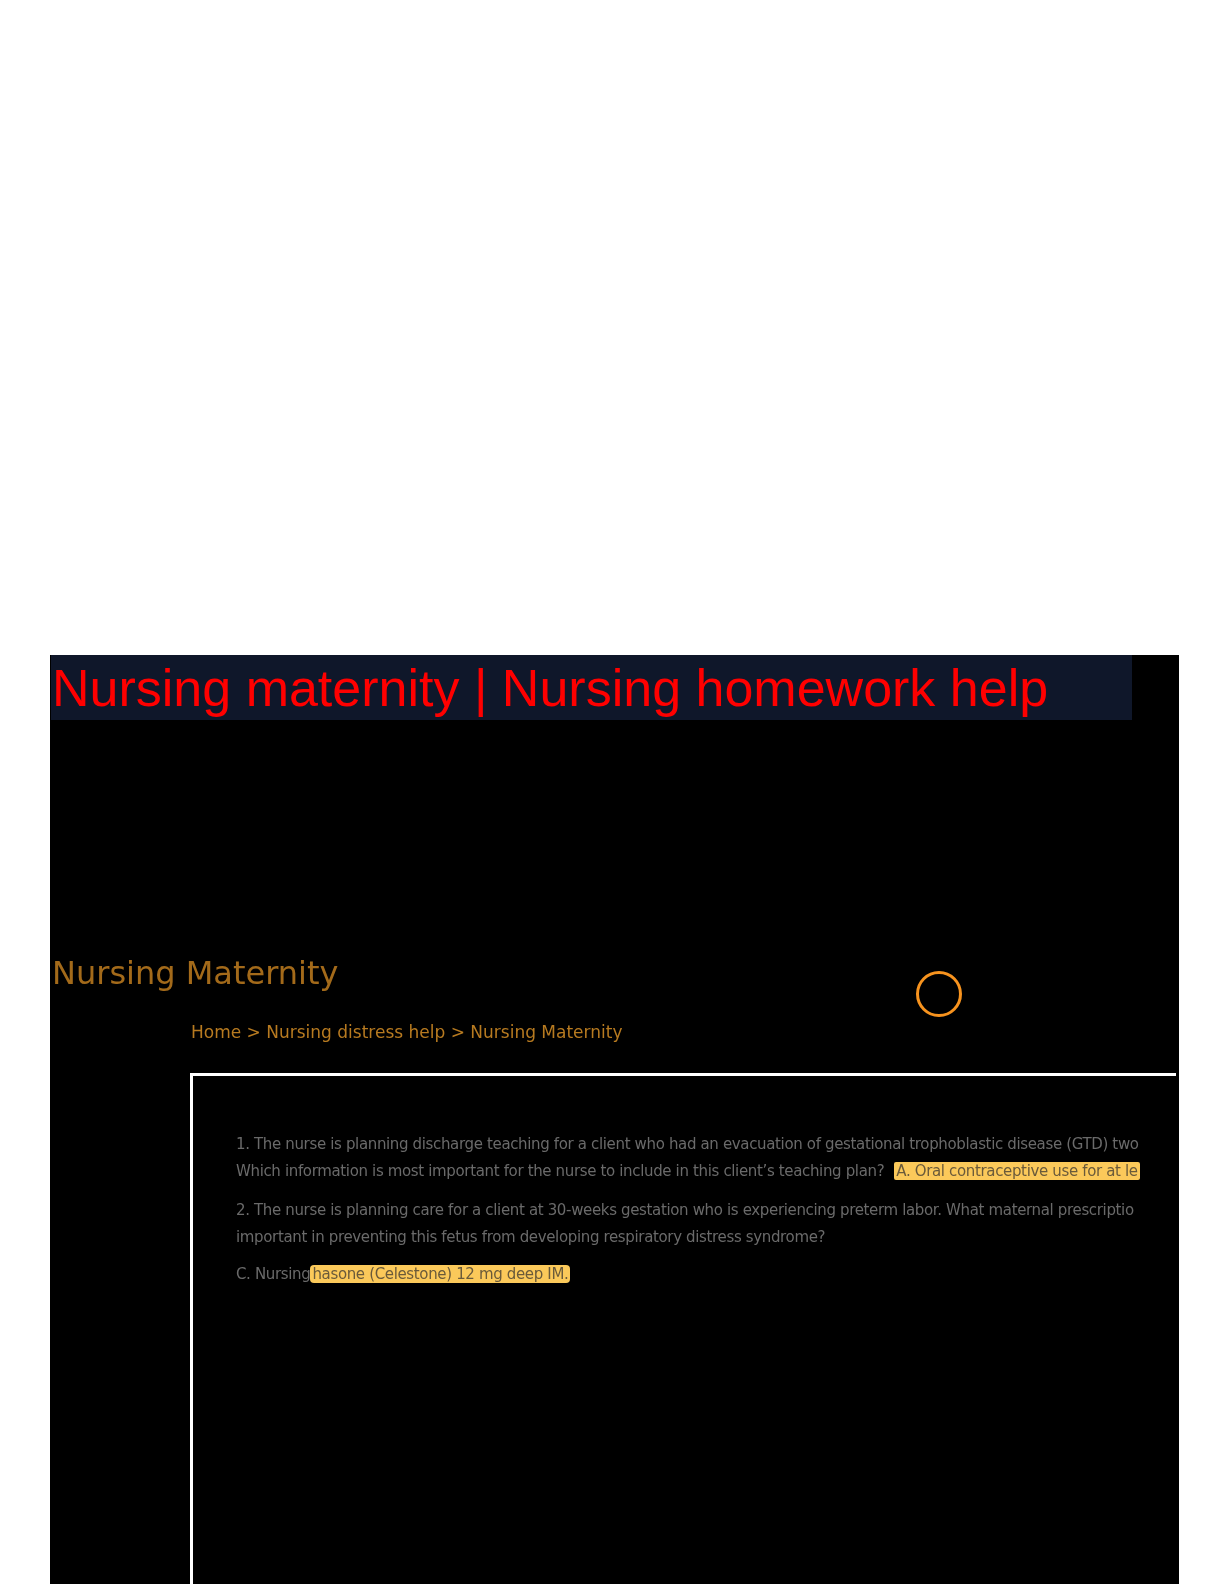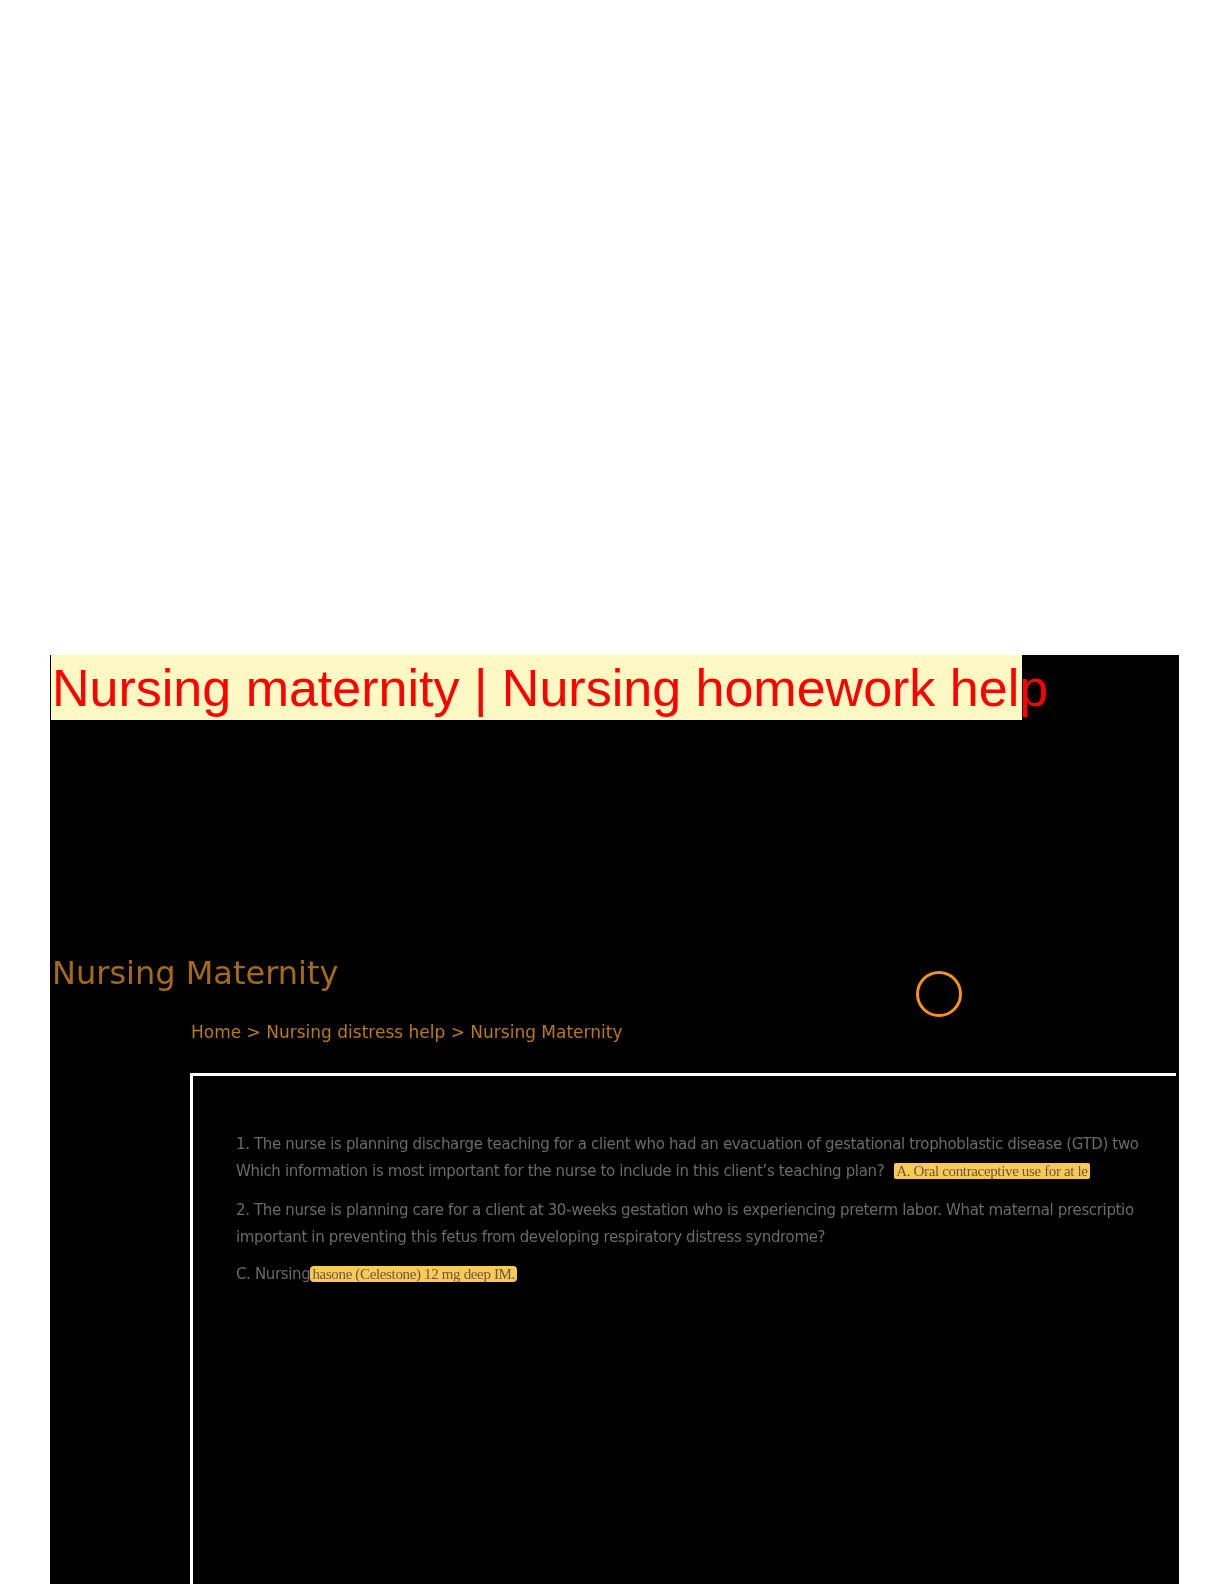--- a/index.html
+++ b/index.html
@@ -19,23 +19,23 @@
       left: 50px;
       top: 655px;
       width: 1129px;
       height: 929px;
       background: #000000;
     }
     .title-banner {
       position: absolute;
       left: 50px;
       top: 655px;
-      width: 972px;
+      width: 1082px;
       height: 65px;
-      background: #fef9c3;
+      background: #0f172a;
       border-left: 1px solid #000000;
       box-sizing: border-box;
     }
     .title-banner .title-text {
       position: absolute;
       left: 1px;
       top: 2px;
       font-family: "Liberation Sans", sans-serif;
       font-size: 52px;
       line-height: 62px;
@@ -95,21 +95,20 @@
       white-space: nowrap;
       letter-spacing: -0.35px;
     }
     .q1 { top: 55px; }
     .q2 { top: 121px; }
     .answer-hl {
       background: #fbc95a;
       color: #6a5a3a;
       padding: 0 2px;
       border-radius: 2px;
-      font-family: Liberation Serif, serif;
     }
     .q1 .answer-hl { margin-left: 10px; }
     .answer-c {
       position: absolute;
       left: 43px;
       top: 187px;
       font-family: "DejaVu Sans", sans-serif;
       font-size: 15px;
       line-height: 22px;
       color: #6a6a6a;

